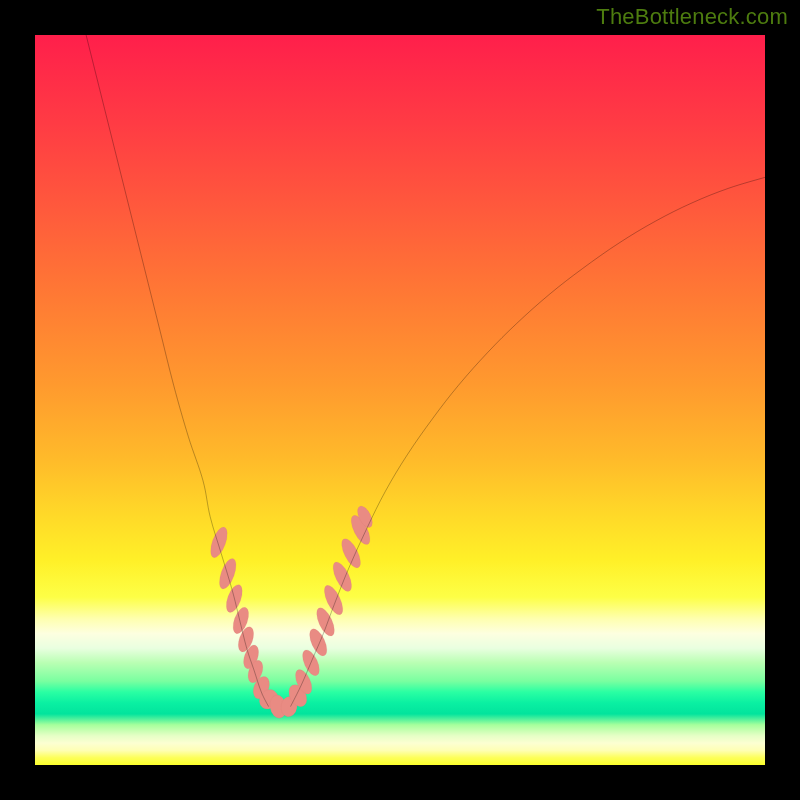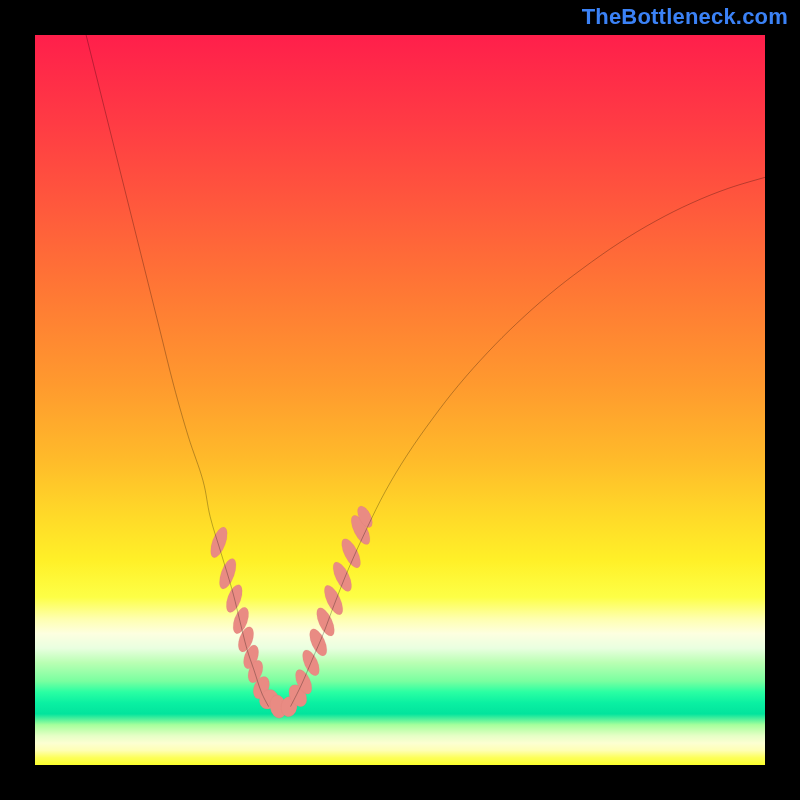--- a/index.html
+++ b/index.html
@@ -52,24 +52,24 @@
   .curve-svg {
     position: absolute;
     inset: 0;
     width: 100%;
     height: 100%;
   }
   .watermark {
     position: absolute;
     top: 4px;
     right: 12px;
-    color: #3b82f6;
+    color: #4d7c0f;
     font-size: 22px;
     letter-spacing: 0.2px;
-    font-weight: 700;
+    font-weight: 400;
     user-select: none;
     text-align: center;
   }
 </style>
 </head>
 <body>
 
 <div class="stage">
   <div class="plot-area">
     <svg class="curve-svg" viewBox="0 0 100 100" preserveAspectRatio="none">

